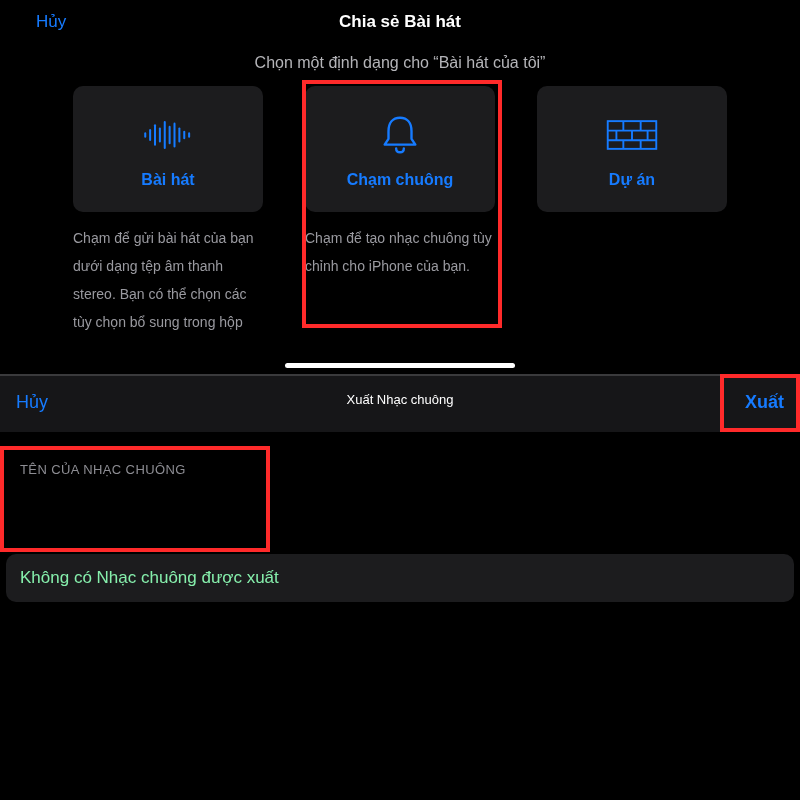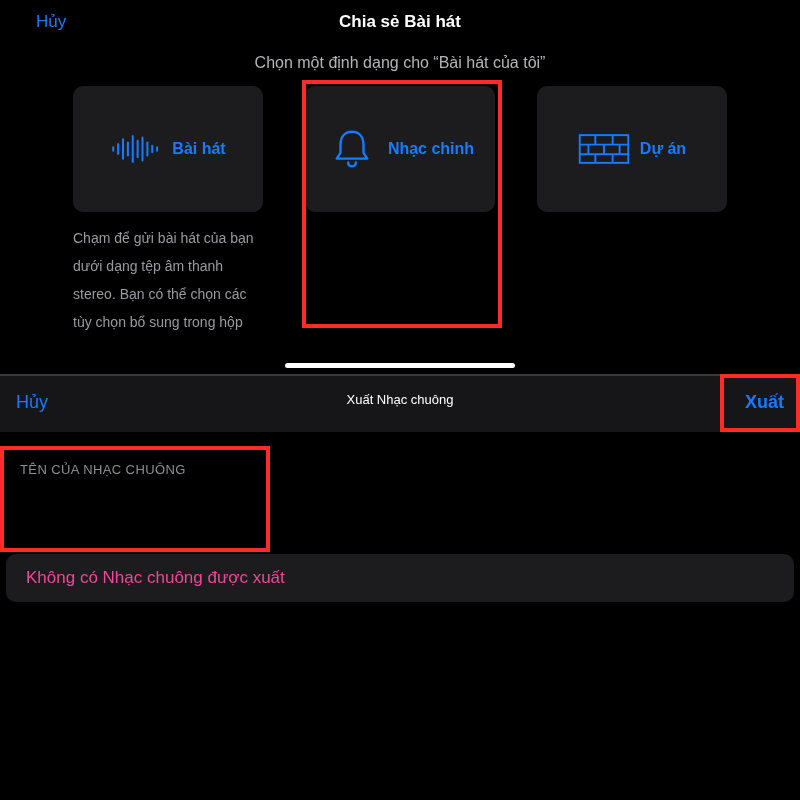--- a/index.html
+++ b/index.html
@@ -72,20 +72,21 @@
   }
   .option {
     width: 190px;
   }
   .option-card {
     width: 190px;
     height: 126px;
     background: #1c1c1e;
     border-radius: 10px;
     display: flex;
+    flex-direction: column;
     align-items: center;
     justify-content: center;
     gap: 10px;
     cursor: pointer;
   }
   .option-icon {
     width: 52px;
     height: 52px;
     display: flex;
     align-items: center;
@@ -209,23 +210,23 @@
   .status-field {
     position: absolute;
     top: 178px;
     left: 6px;
     width: 788px;
     height: 48px;
     background: #1c1c1e;
     border-radius: 10px;
     display: flex;
     align-items: center;
-    padding-left: 20px;
+    padding-left: 14px;
     font-size: 17px;
-    color: #ec4899;
+    color: #86efac;
   }
 
   .highlight-name {
     position: absolute;
     top: 446px;
     left: 0px;
     width: 270px;
     height: 106px;
     border: 4px solid #ff2a2a;
     pointer-events: none;
@@ -271,22 +272,23 @@
       </div>
 
       <div class="option">
         <div class="option-card">
           <span class="option-icon">
             <svg viewBox="0 0 48 48" width="46" height="46">
               <path d="M24 6 C16 6 12 12 12 20 L12 28 L8 34 L40 34 L36 28 L36 20 C36 12 32 6 24 6 Z" stroke="#167bff" stroke-width="2.5" fill="none" stroke-linejoin="round"></path>
               <path d="M20 38 C20 41 22 42 24 42 C26 42 28 41 28 38" stroke="#167bff" stroke-width="2.5" fill="none" stroke-linecap="round"></path>
             </svg>
           </span>
-          <span class="option-label">Nhạc chỉnh</span>
+          <span class="option-label">Chạm chuông</span>
         </div>
+        <div class="option-desc">Chạm để tạo nhạc chuông tùy chỉnh cho iPhone của bạn.</div>
       </div>
 
       <div class="option">
         <div class="option-card">
           <span class="option-icon">
             <svg viewBox="0 0 60 36" width="54" height="32">
               <g stroke="#167bff" stroke-width="2.2" fill="none">
                 <rect x="2" y="2" width="56" height="32"></rect>
                 <line x1="2" y1="13" x2="58" y2="13"></line>
                 <line x1="2" y1="24" x2="58" y2="24"></line>

